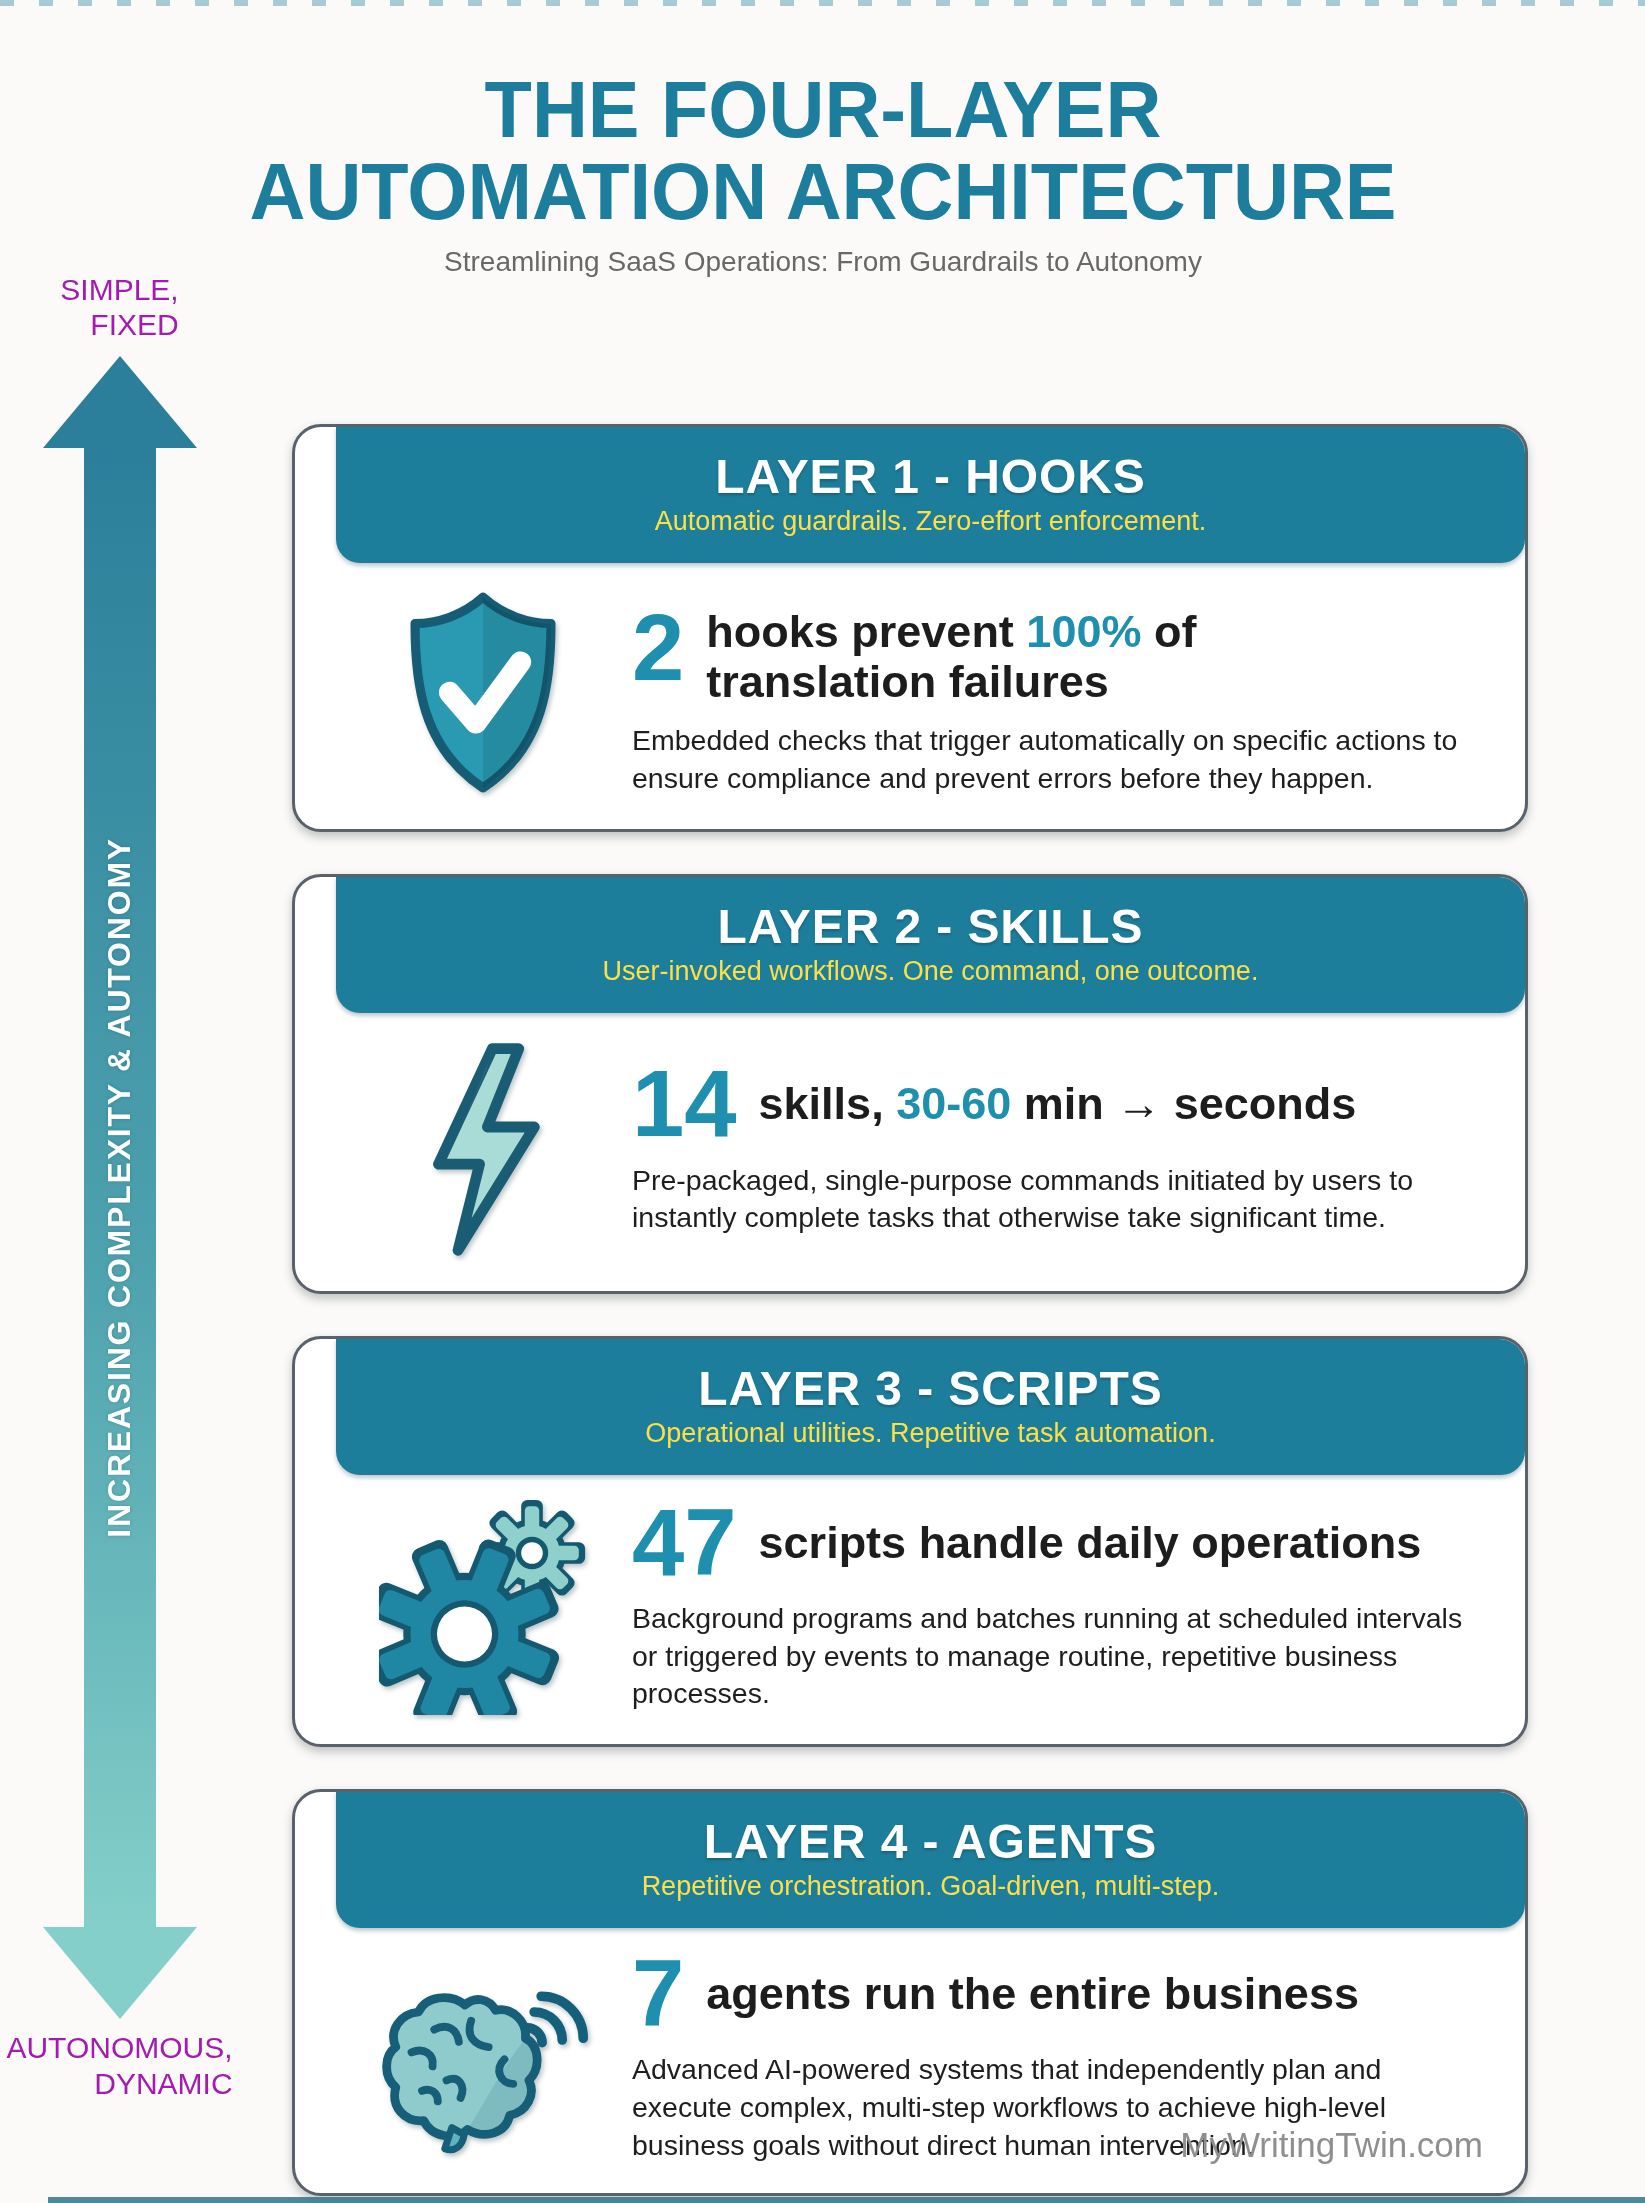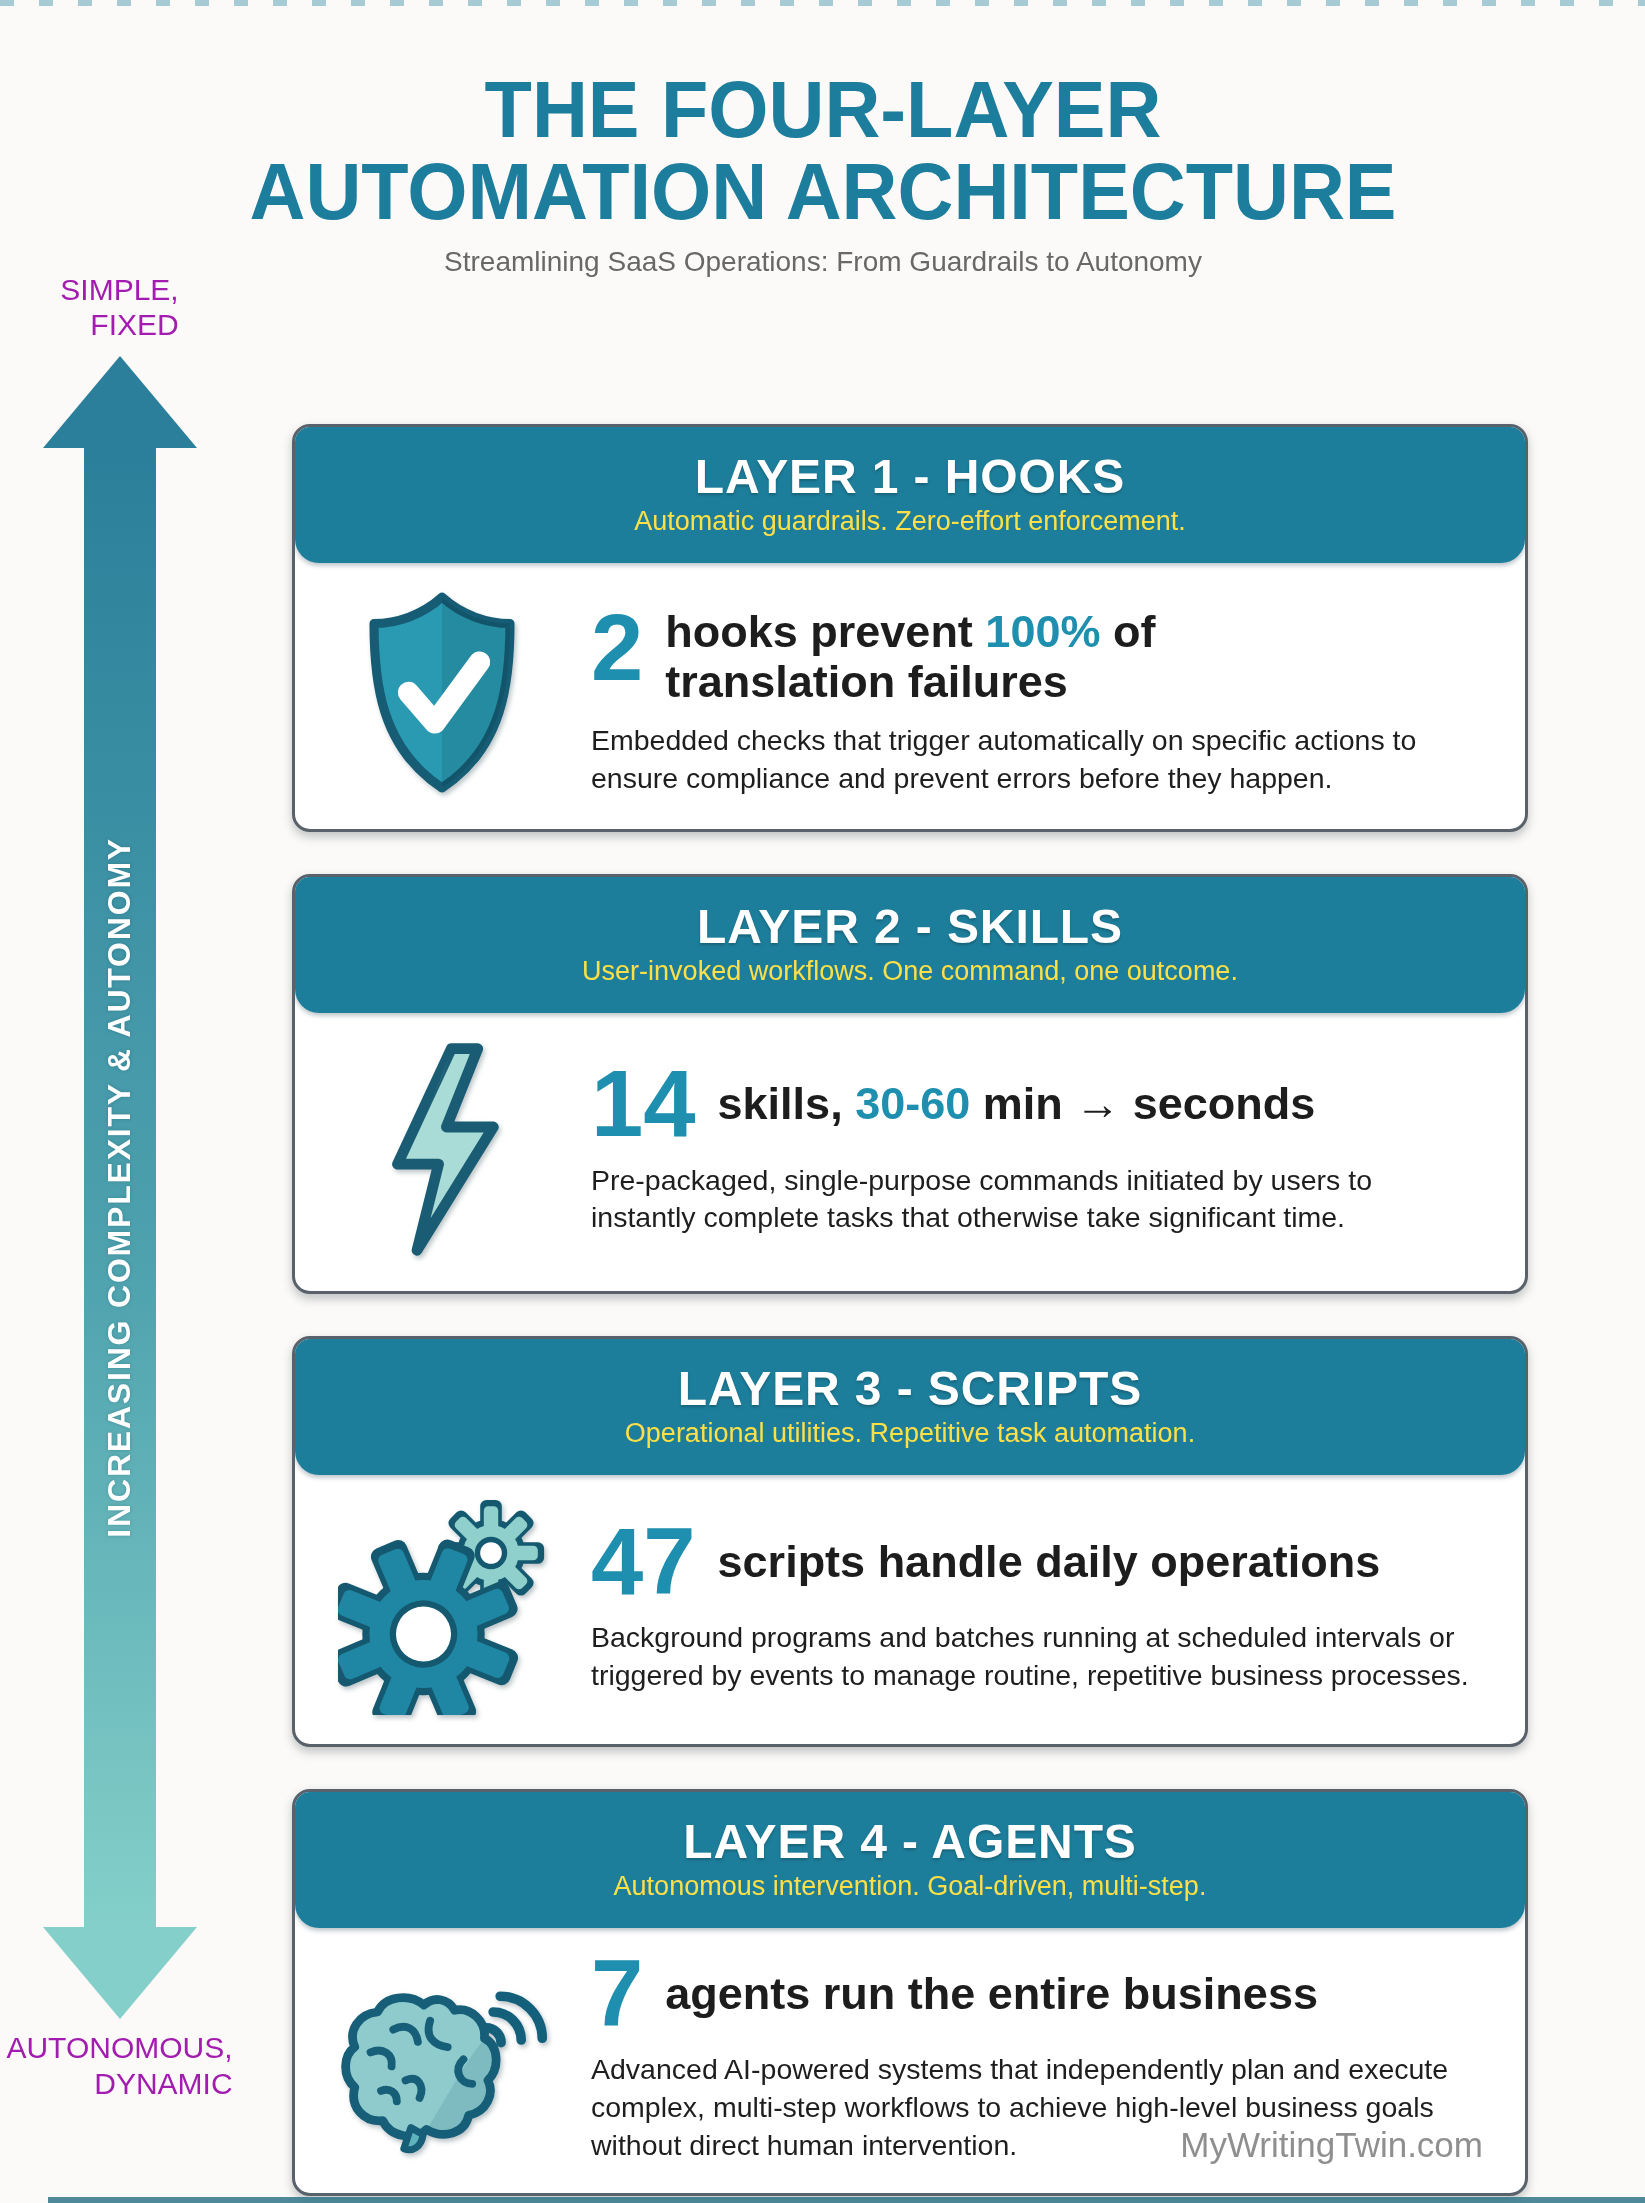--- a/index.html
+++ b/index.html
@@ -62,23 +62,24 @@
     border-top:92px solid #84cfc9;
   }
 
   
   .cards {
     position:absolute; left:292px; right:118px; top:424px;
     display:flex; flex-direction:column; gap:42px;
   }
   .card {
     background:#ffffff;
-    border:3.7px solid #59616a; border-radius:18px;
+    border:3.7px solid #59616a; border-radius:29px;
     box-shadow:0 4.6px 9.2px rgba(60,70,80,.30);
     overflow:hidden;
+    padding-left:41px;
   }
   .card-header {
     background:#1d7e9b; color:#ffffff;
     border-radius:0 0 24px 24px;
     text-align:center; padding:22px 27.5px 26px;
     box-shadow:0 2.8px 4.6px rgba(0,40,60,.25);
   }
   .card-header h2 { font-size:48px; font-weight:bold; letter-spacing:0.9px; text-shadow:0 1.8px 2.8px rgba(0,0,0,.22); }
   .card-header p { margin-top:2px; font-size:27px; color:#fde047; }
   .card-body { display:flex; align-items:center; gap:40px; padding:24px 44px 29px 37px; }
@@ -223,21 +224,21 @@
             <span class="stat-text"><span>scripts handle daily operations</span></span>
           </div>
           <p class="desc">Background programs and batches running at scheduled intervals or triggered by events to manage routine, repetitive business processes.</p>
         </div>
       </div>
     </section>
 
     <section class="card">
       <div class="card-header">
         <h2>LAYER 4 - AGENTS</h2>
-        <p>Autonomous intervention. Goal-driven, multi-step.</p>
+        <p>Repetitive orchestration. Goal-driven, multi-step.</p>
       </div>
       <div class="card-body">
         <div class="icon-box">
           <svg width="225" height="202" viewBox="0 0 250 225">
 
             <g fill="none" stroke="#14607b" stroke-width="11" stroke-linecap="round">
               <path d="M176,78 a17,17 0 0 1 17,17"></path>
               <path d="M184,60 a32,32 0 0 1 32,32"></path>
               <path d="M192,42 a48,48 0 0 1 48,48"></path>
             </g>

